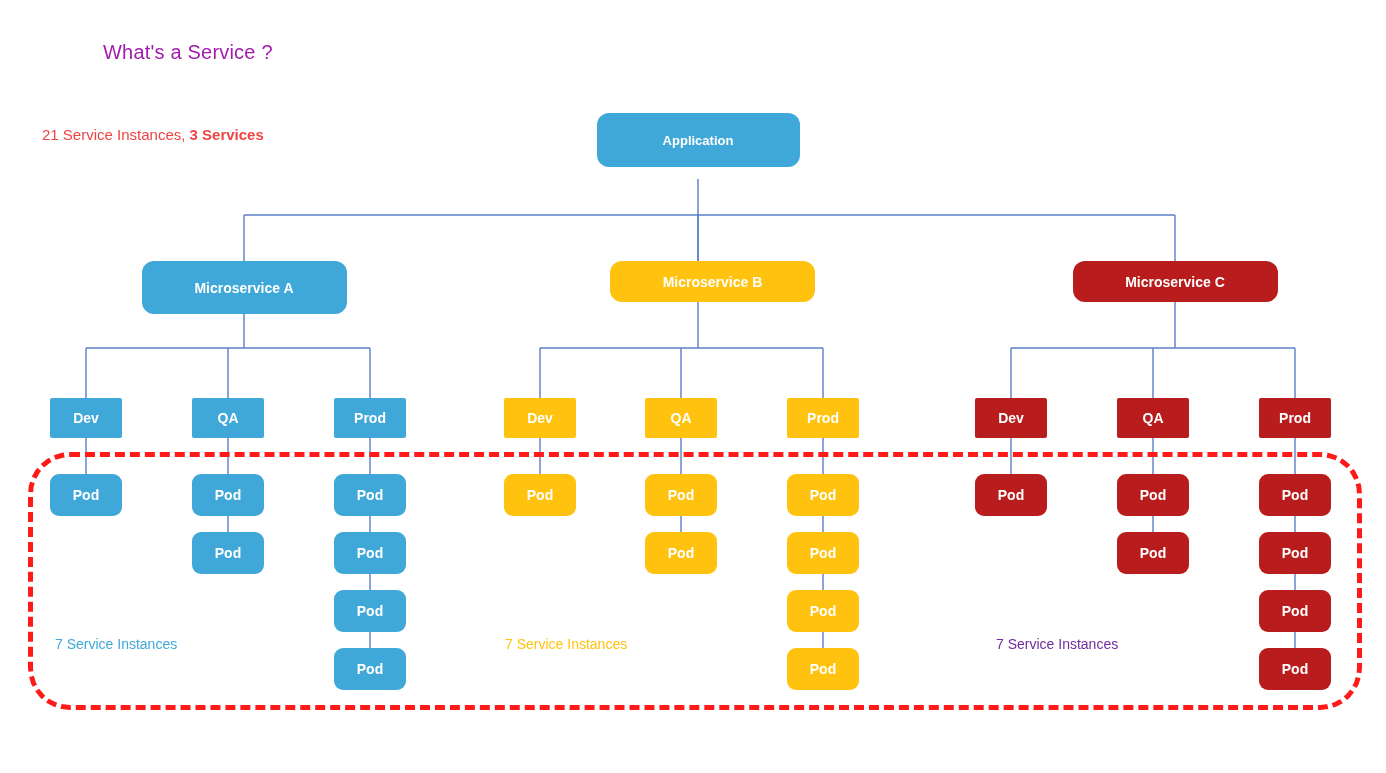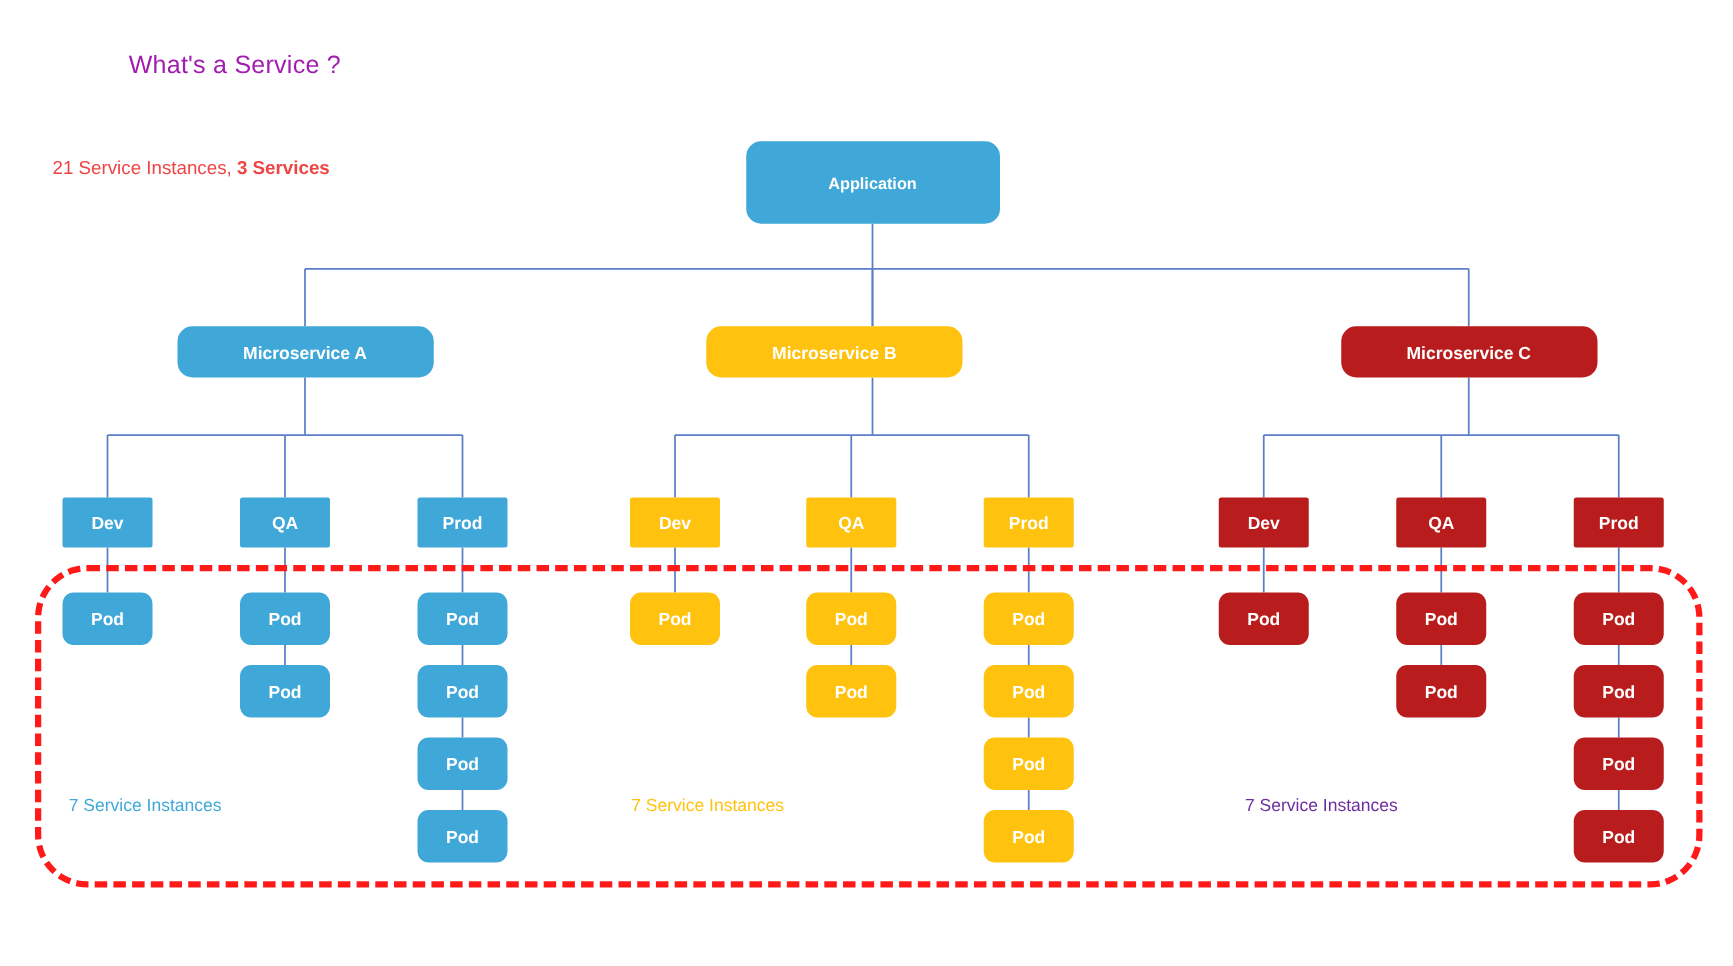--- a/index.html
+++ b/index.html
@@ -113,24 +113,24 @@
       <line x1="1295" y1="348" x2="1295" y2="398" stroke="#5B7FC7" stroke-width="1.4"></line>
       <line x1="1295" y1="438" x2="1295" y2="474" stroke="#5B7FC7" stroke-width="1.4"></line>
       <line x1="1295" y1="516" x2="1295" y2="532" stroke="#5B7FC7" stroke-width="1.4"></line>
       <line x1="1295" y1="574" x2="1295" y2="590" stroke="#5B7FC7" stroke-width="1.4"></line>
       <line x1="1295" y1="632" x2="1295" y2="648" stroke="#5B7FC7" stroke-width="1.4"></line>
     </svg>
 
   <div id="dashbox"></div>
 
   <div id="nodes">
-      <div class="node app blue" style="left: 596.5px; top: 113px; width: 203px; height: 66px;">
+      <div class="node app blue" style="left: 596.5px; top: 113px; width: 203px; height: 54px;">
         <span>Application</span>
       </div>
-      <div class="node ms blue" style="left: 141.5px; top: 261px; width: 205px; height: 41px;">
+      <div class="node ms blue" style="left: 141.5px; top: 261px; width: 205px; height: 53px;">
         <span>Microservice A</span>
       </div>
       <div class="node env blue" style="left: 50px; top: 398px; width: 72px; height: 40px;">
         <span>Dev</span>
       </div>
       <div class="node pod blue" style="left: 50px; top: 474px; width: 72px; height: 42px;">
         <span>Pod</span>
       </div>
       <div class="node env blue" style="left: 192px; top: 398px; width: 72px; height: 40px;">
         <span>QA</span>
@@ -150,21 +150,21 @@
       <div class="node pod blue" style="left: 334px; top: 532px; width: 72px; height: 42px;">
         <span>Pod</span>
       </div>
       <div class="node pod blue" style="left: 334px; top: 590px; width: 72px; height: 42px;">
         <span>Pod</span>
       </div>
       <div class="node pod blue" style="left: 334px; top: 648px; width: 72px; height: 42px;">
         <span>Pod</span>
       </div>
       <div class="inst-label inst-blue" style="left: 55px; top: 636px;">7 Service Instances</div>
-      <div class="node ms amber" style="left: 565px; top: 261px; width: 205px; height: 41px;">
+      <div class="node ms amber" style="left: 610px; top: 261px; width: 205px; height: 41px;">
         <span>Microservice B</span>
       </div>
       <div class="node env amber" style="left: 504px; top: 398px; width: 72px; height: 40px;">
         <span>Dev</span>
       </div>
       <div class="node pod amber" style="left: 504px; top: 474px; width: 72px; height: 42px;">
         <span>Pod</span>
       </div>
       <div class="node env amber" style="left: 645px; top: 398px; width: 72px; height: 40px;">
         <span>QA</span>

